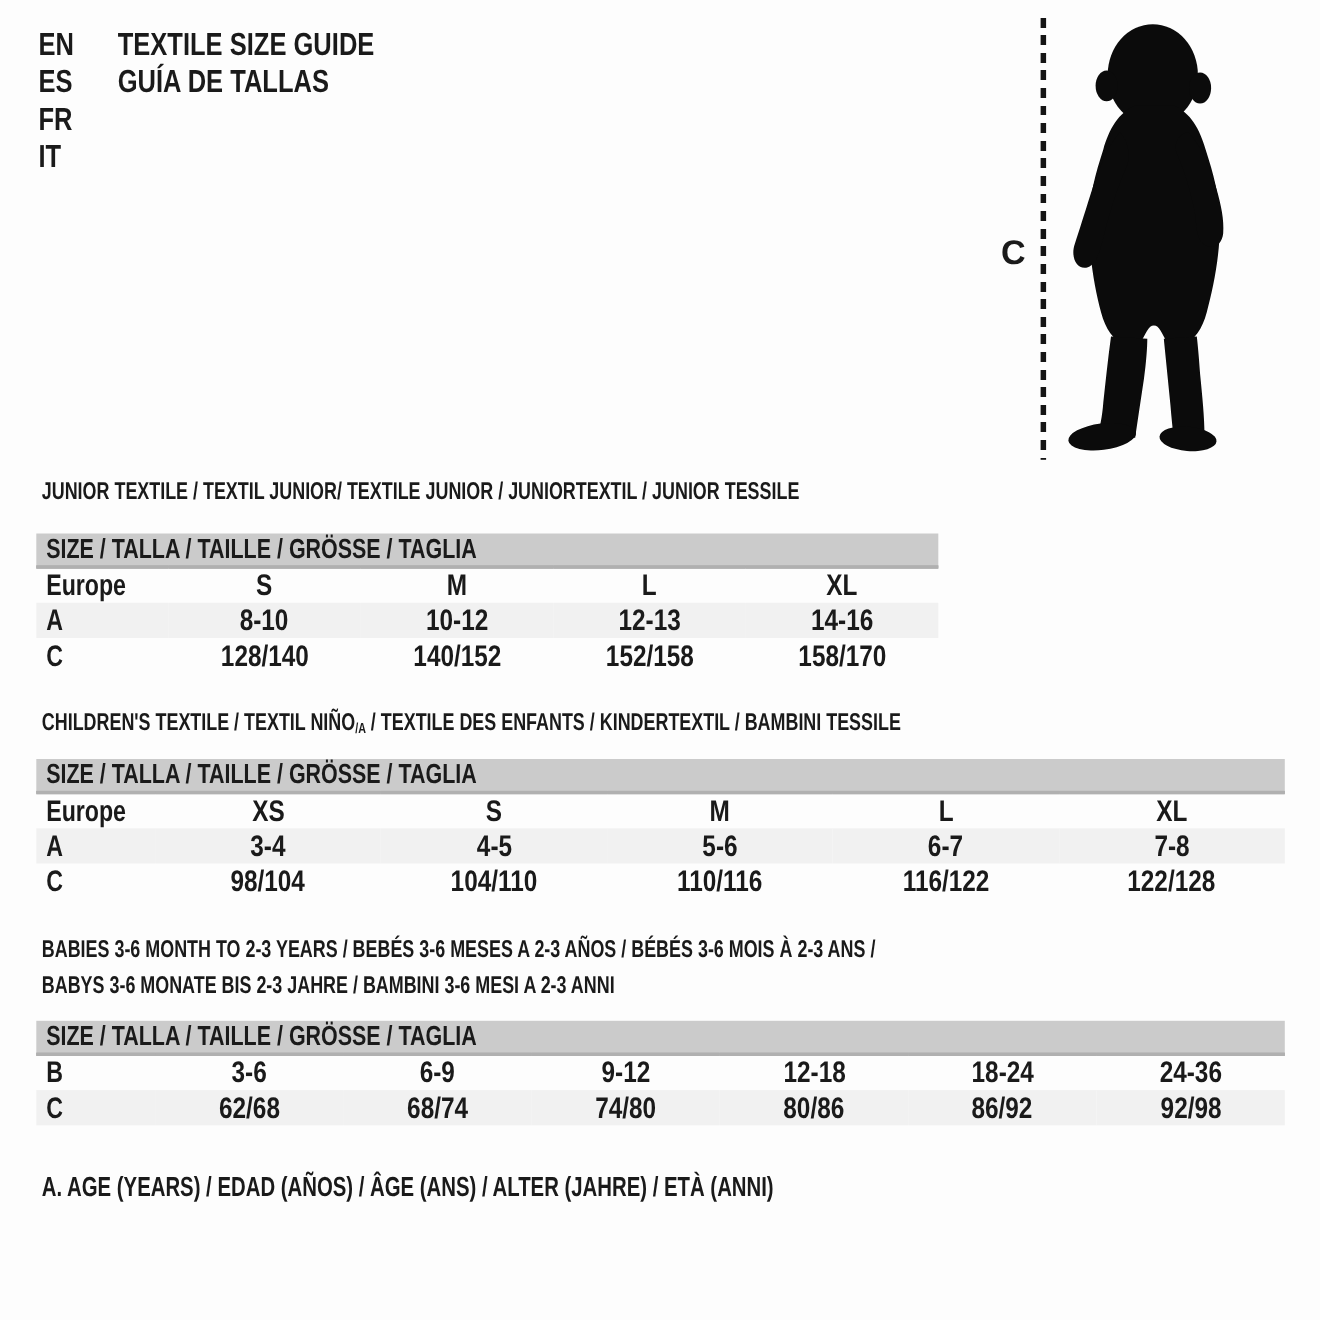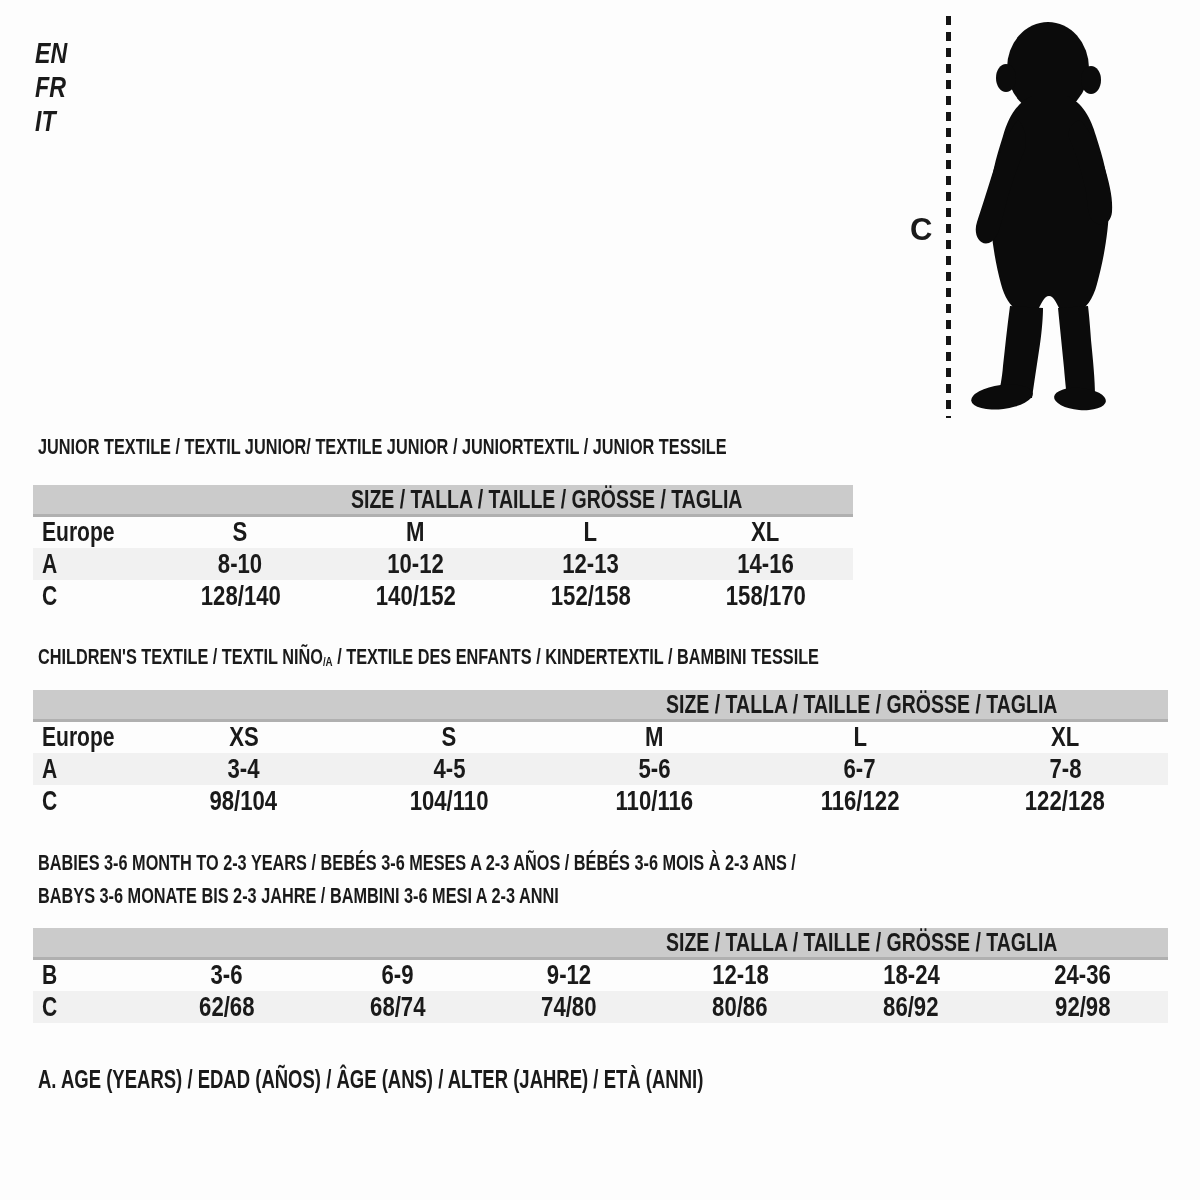--- a/index.html
+++ b/index.html
@@ -19,55 +19,60 @@
     color:var(--ink);
     overflow:hidden;
   }
   
   .cx{display:inline-block;transform:scaleX(.78);transform-origin:0 50%;white-space:nowrap;}
   .cx80{display:inline-block;transform:scaleX(.8);transform-origin:0 50%;white-space:nowrap;}
   .cx74{display:inline-block;transform:scaleX(.74);transform-origin:0 50%;white-space:nowrap;}
   .cxc{display:inline-block;transform:scaleX(.82);transform-origin:50% 50%;white-space:nowrap;}
 
   
-  .lang-block{position:absolute;left:35px;top:36px;font-style:italic;}
+  .lang-block{position:absolute;left:35px;top:24px;}
   .lang-row{display:grid;grid-template-columns:72px auto;height:34px;align-items:center;font-size:29px;}
 
   
   .measure-line{
     position:absolute;left:946px;top:16px;width:5px;height:402px;
     background:repeating-linear-gradient(to bottom,#141414 0 9px,transparent 9px 16px);
   }
   .measure-label{position:absolute;left:910px;top:212px;font-size:31px;}
   .figure-wrap{position:absolute;left:962px;top:16px;width:175px;height:400px;}
 
   
   .sec-title{position:absolute;font-size:22px;line-height:33px;white-space:nowrap;}
   .sub{font-size:.6em;position:relative;top:.18em;}
 
   
   table.sg{position:absolute;border-collapse:collapse;table-layout:fixed;}
   table.sg th{
     background:var(--header_bar);
     border-bottom:3px solid var(--header_bar_edge);
-    height:30px;text-align:right;padding-left:9px;font-size:25px;font-weight:bold;
+    height:30px;text-align:left;padding-left:9px;font-size:25px;font-weight:bold;
   }
   table.sg td{height:32px;font-size:27px;text-align:center;vertical-align:middle;}
   table.sg td.lab{text-align:left;padding-left:9px;}
   table.sg tr.alt td{background:var(--row_alt);}
 
   
   .legend{position:absolute;left:38px;top:1064px;font-size:25px;line-height:31px;text-decoration:underline;}
 </style>
 </head>
 <body>
 
 <div class="lang-block">
   <div class="lang-row">
     <span><span class="cx80">EN</span></span>
+    <span><span class="cx80">TEXTILE SIZE GUIDE</span></span>
+  </div>
+  <div class="lang-row">
+    <span><span class="cx80">ES</span></span>
+    <span><span class="cx80">GUÍA DE TALLAS</span></span>
   </div>
   <div class="lang-row">
     <span><span class="cx80">FR</span></span>
   </div>
   <div class="lang-row">
     <span><span class="cx80">IT</span></span>
   </div>
 </div>
 
 <div class="measure-line"></div>

